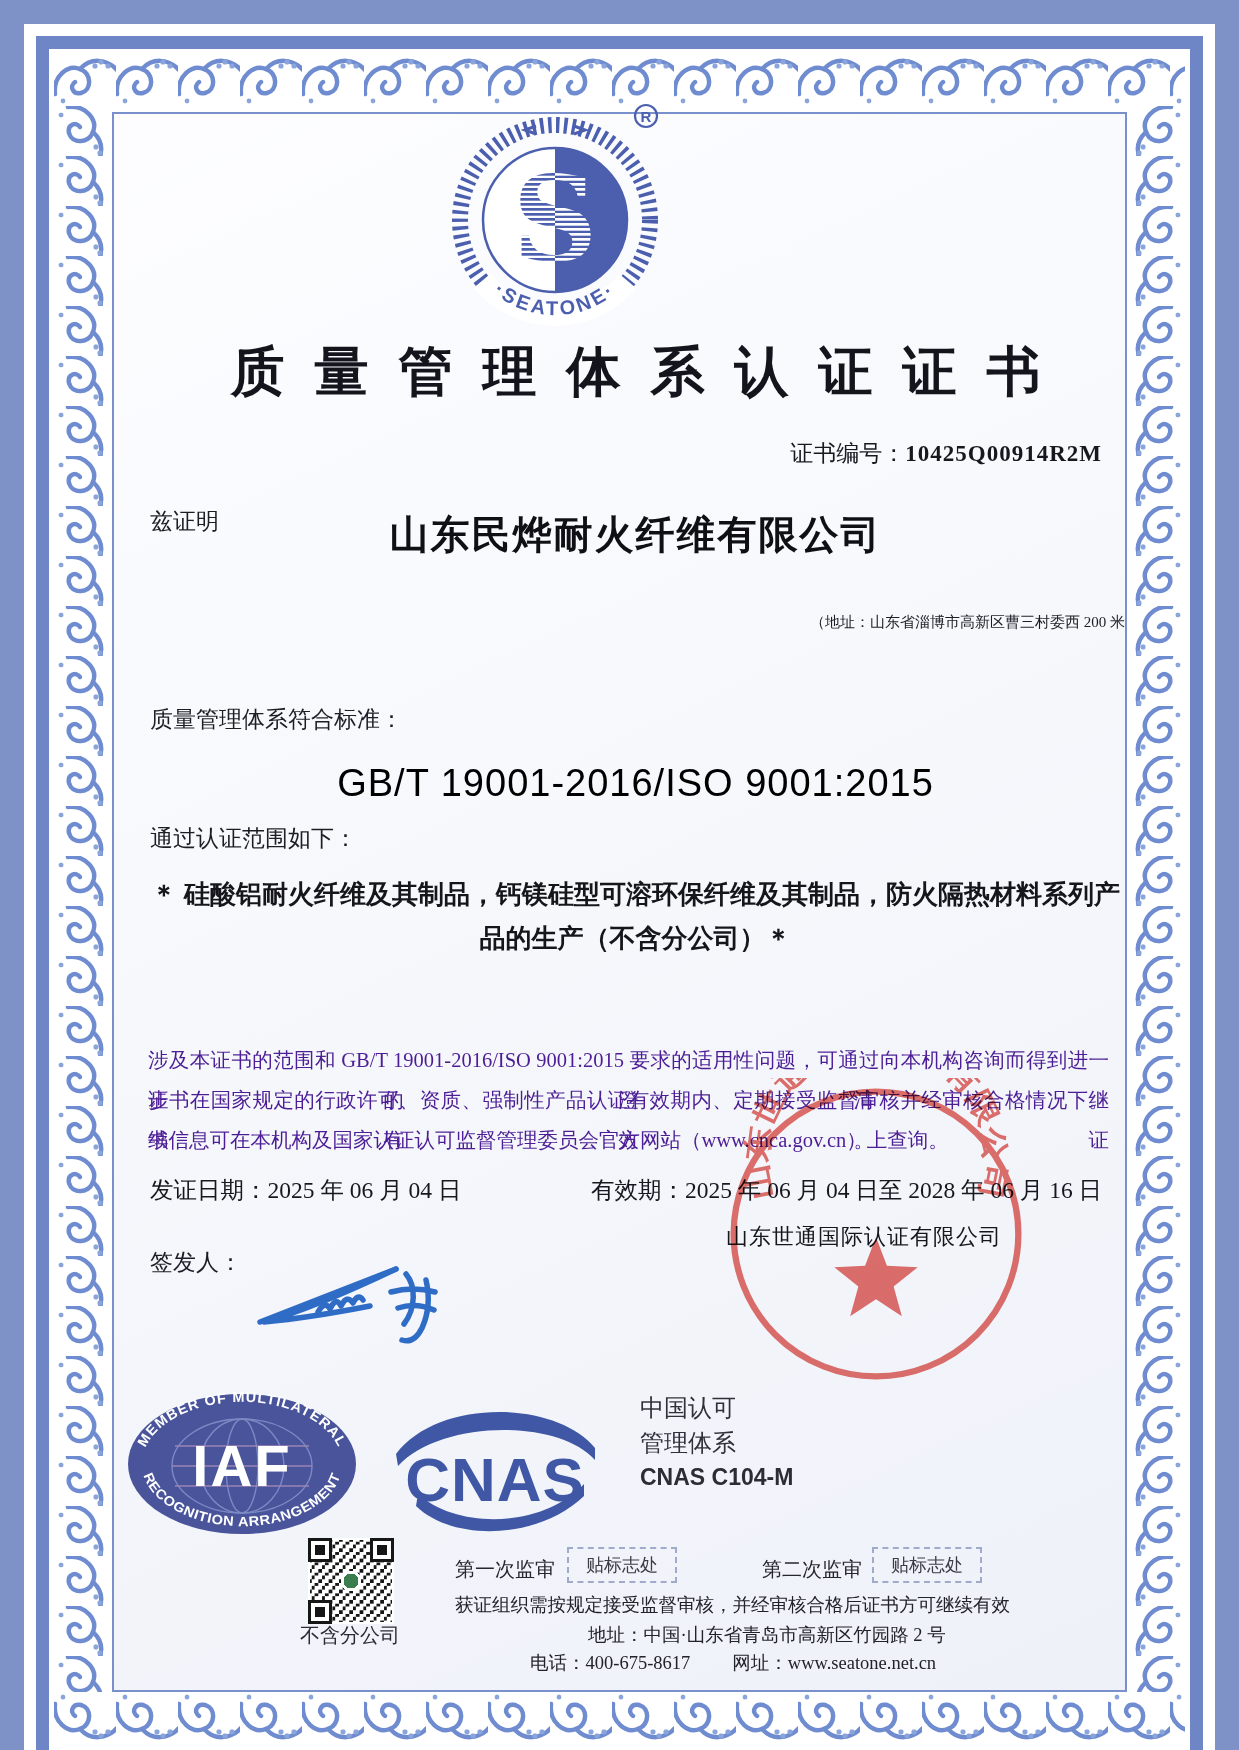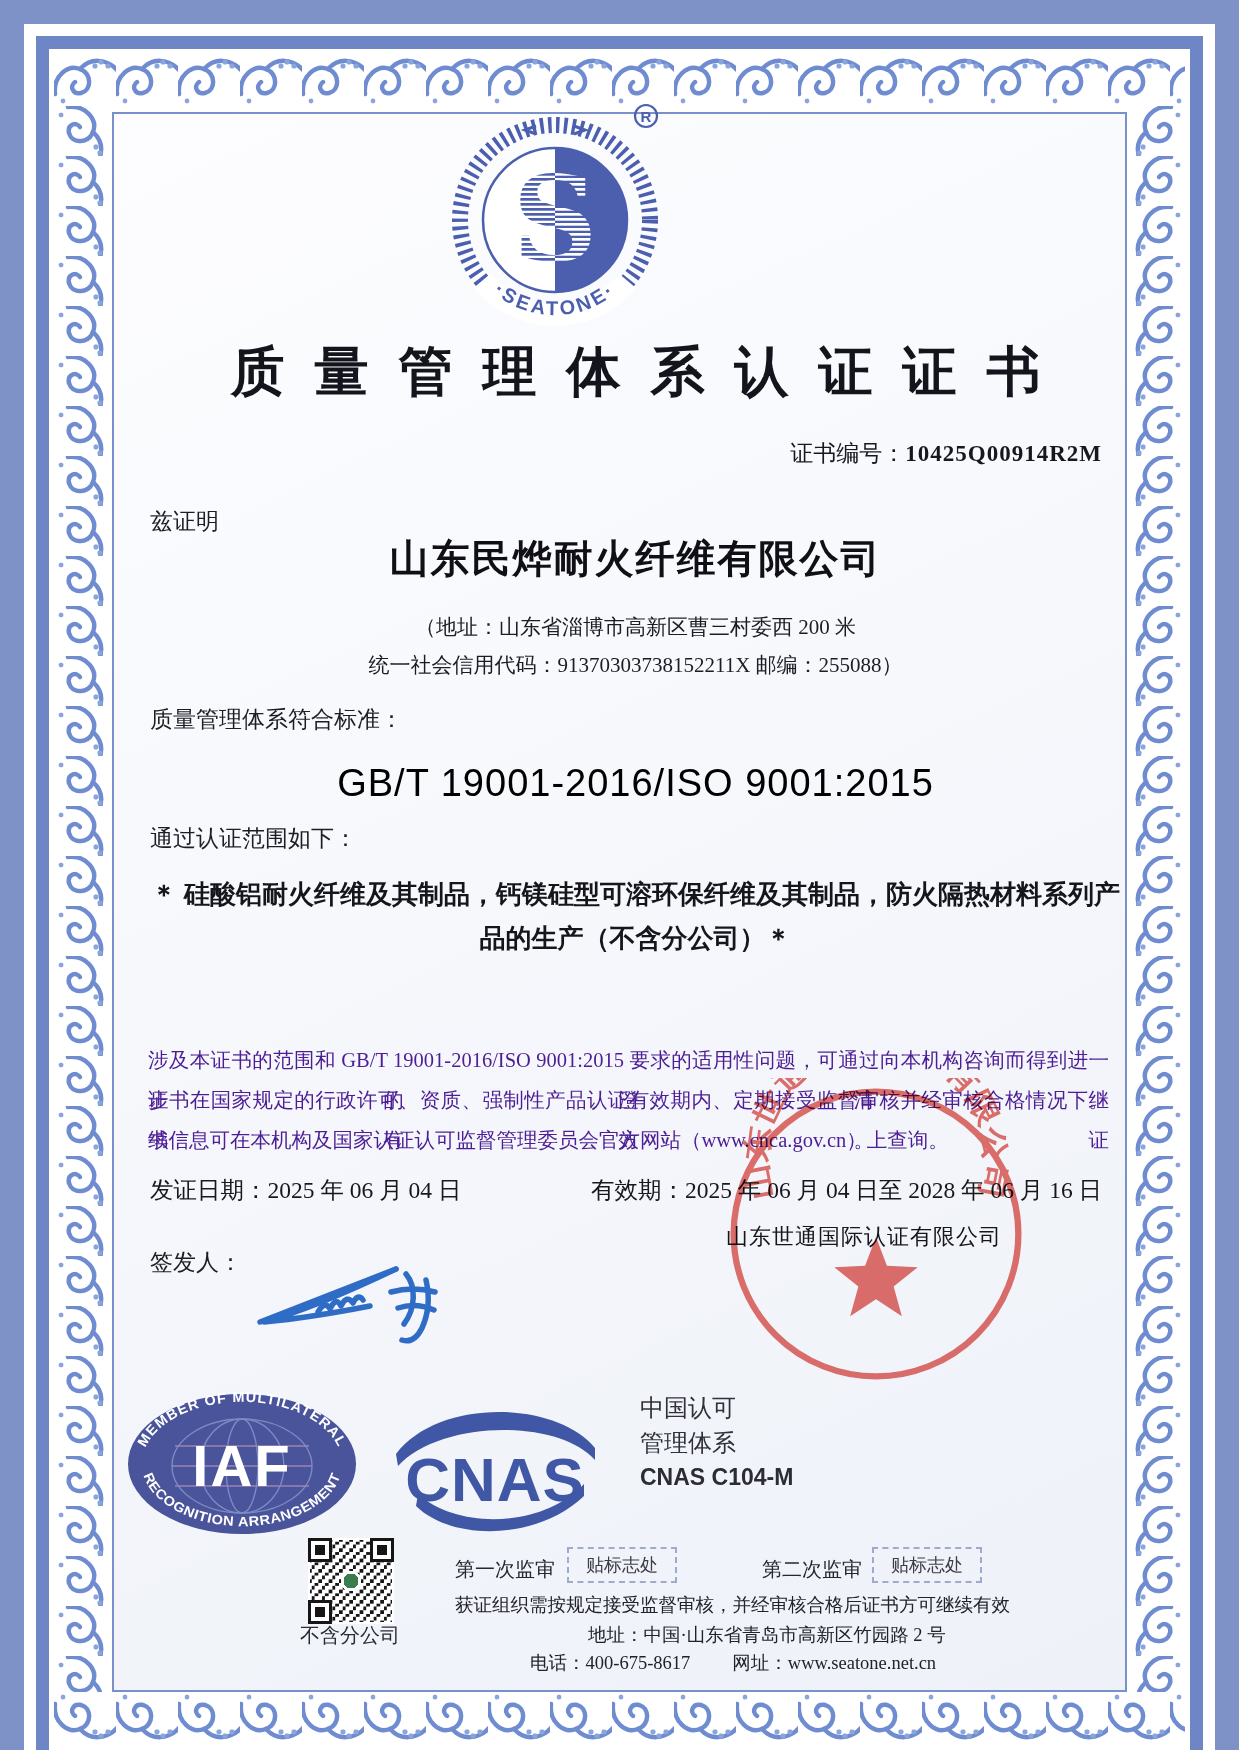--- a/index.html
+++ b/index.html
@@ -22,23 +22,23 @@
   .wm{position:absolute;left:114px;right:114px;top:114px;bottom:60px;pointer-events:none;}
 
   .abs{position:absolute;}
   .center{left:114px;right:114px;text-align:center;padding-left:32px;}
 
   .title{top:336px;font-size:54px;font-weight:bold;letter-spacing:30px;text-indent:30px;color:#14141d;}
   .certno{top:438px;right:137px;font-size:23px;color:#17171f;}
   .certno .num{font-weight:bold;letter-spacing:1px;}
   .lbl{font-size:23px;color:#1d1d26;}
   .certify{top:506px;left:150px;}
-  .company{top:532px;font-size:39px;font-weight:bold;color:#0f0f15;
+  .company{top:508px;font-size:39px;font-weight:bold;color:#0f0f15;
     font-family:"Liberation Sans", sans-serif;letter-spacing:2px;}
-  .addr1{top:613px;font-size:21px;color:#1c1c24;}
+  .addr1{top:613px;font-size:15px;color:#1c1c24;text-align:right;}
   .addr2{top:651px;font-size:21px;color:#1c1c24;}
   .stdlabel{top:704px;left:150px;}
   .stdvalue{top:762px;font-size:38px;color:#000000;font-family:Liberation Sans, sans-serif;letter-spacing:1px;}
   .scopelabel{top:823px;left:150px;}
   .scope1{top:877px;}
   .scope2{top:921px;}
   .scope1,.scope2{font-size:26px;font-weight:bold;color:#15151b;font-family:"Liberation Sans", sans-serif;}
   .fine{left:148px;right:130px;font-size:20.5px;color:#4c1d95;line-height:40px;}
   .f1{top:1040px;text-align:justify;text-align-last:justify;}
   .f2{top:1080px;text-align:justify;text-align-last:justify;}
@@ -187,21 +187,20 @@
 
   <div class="abs center title">质量管理体系认证证书</div>
 
   <div class="abs certno">
     <span>证书编号：</span><span class="num">10425Q00914R2M</span>
   </div>
 
   <div class="abs lbl certify">兹证明</div>
   <div class="abs center company">山东民烨耐火纤维有限公司</div>
   <div class="abs center addr1">（地址：山东省淄博市高新区曹三村委西 200 米</div>
-  <div class="abs center addr2">统一社会信用代码：91370303738152211X 邮编：255088）</div>
 
   <div class="abs lbl stdlabel">质量管理体系符合标准：</div>
   <div class="abs center stdvalue">GB/T 19001-2016/ISO 9001:2015</div>
 
   <div class="abs lbl scopelabel">通过认证范围如下：</div>
   <div class="abs center scope1">＊ 硅酸铝耐火纤维及其制品，钙镁硅型可溶环保纤维及其制品，防火隔热材料系列产</div>
   <div class="abs center scope2">品的生产（不含分公司）＊</div>
 
   <div class="abs fine f1">涉及本证书的范围和 GB/T 19001-2016/ISO 9001:2015 要求的适用性问题，可通过向本机构咨询而得到进一步的澄清。</div>
   <div class="abs fine f2">证书在国家规定的行政许可、资质、强制性产品认证有效期内、定期接受监督审核并经审核合格情况下继续有效。证</div>

